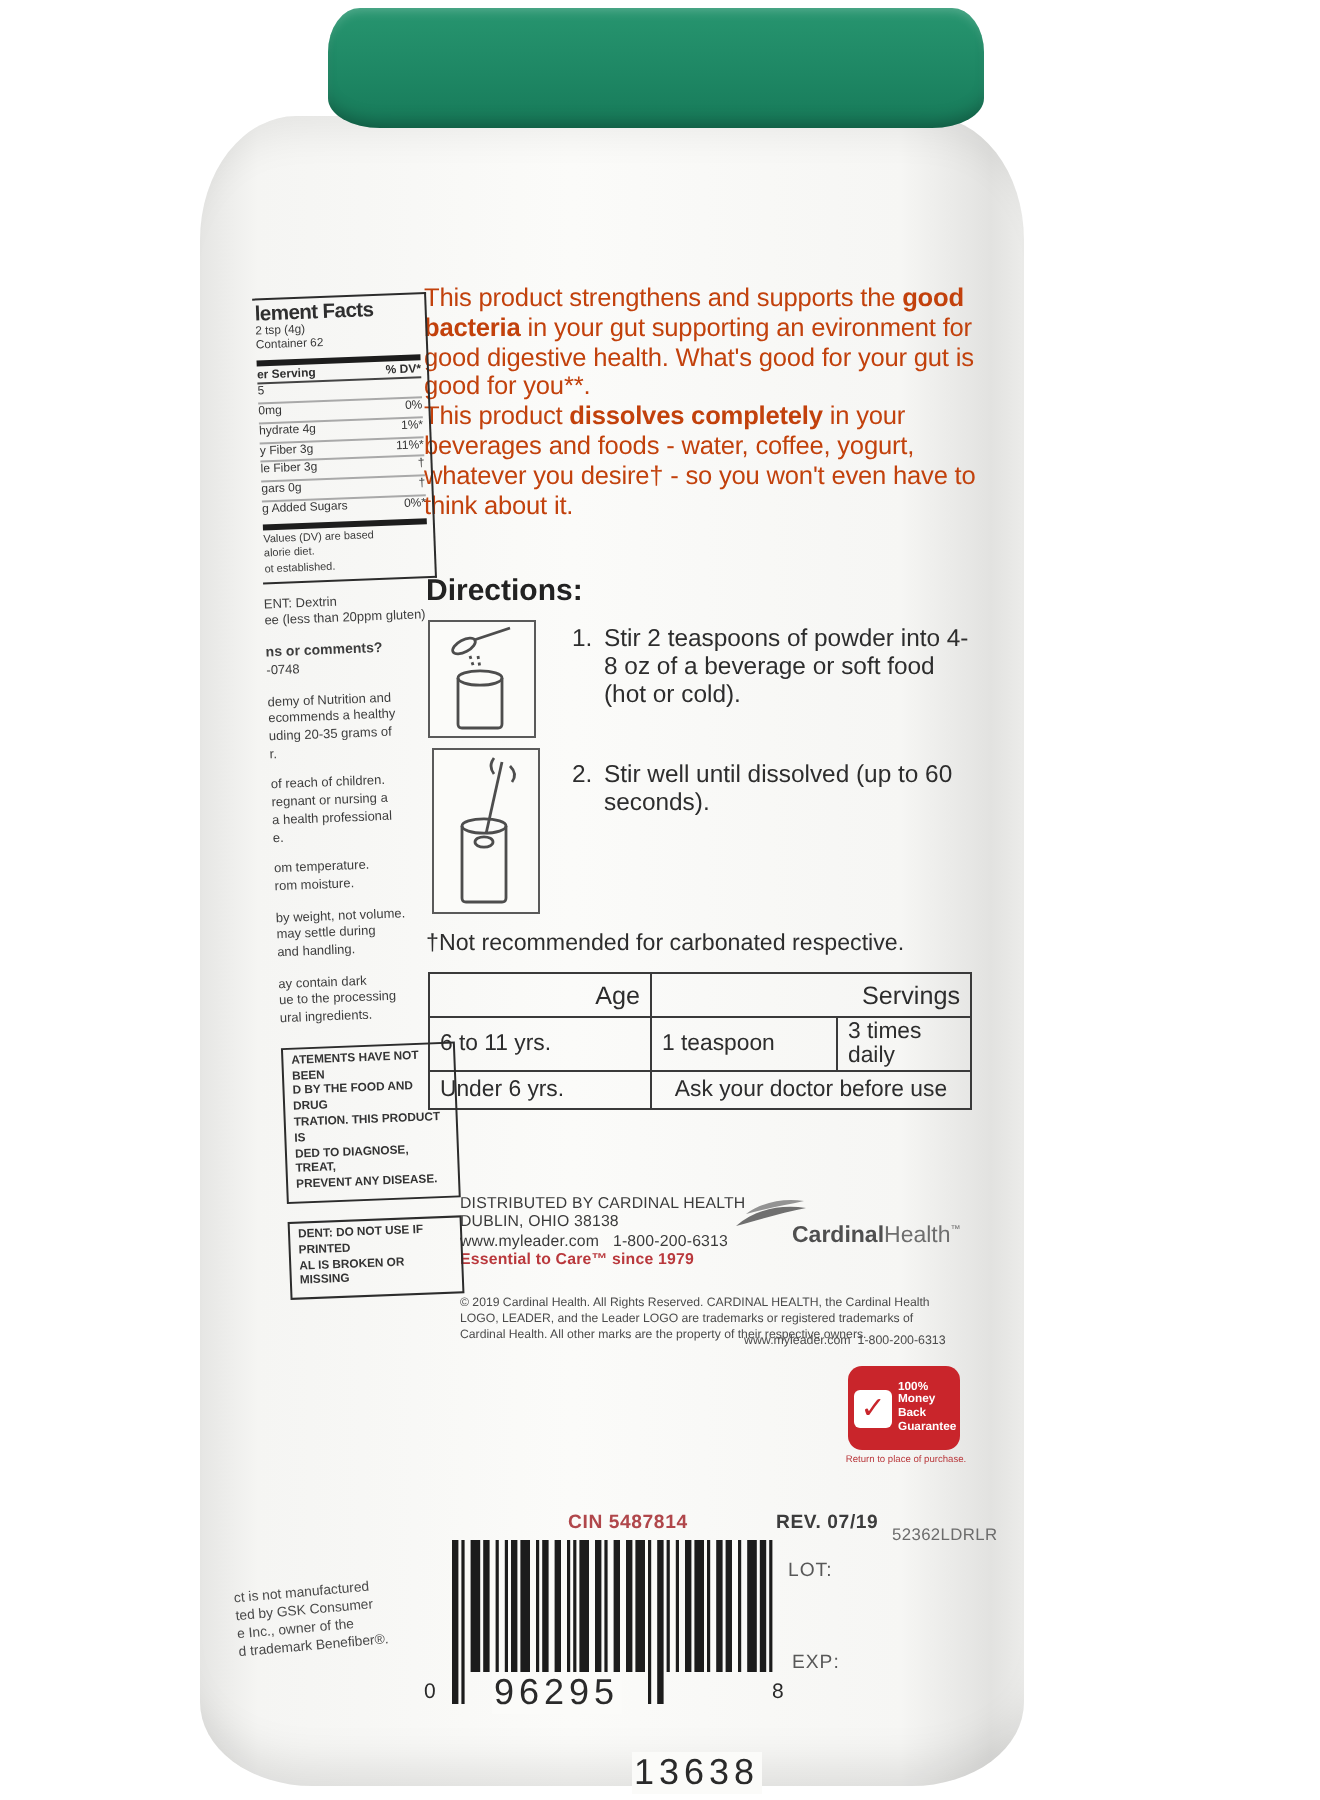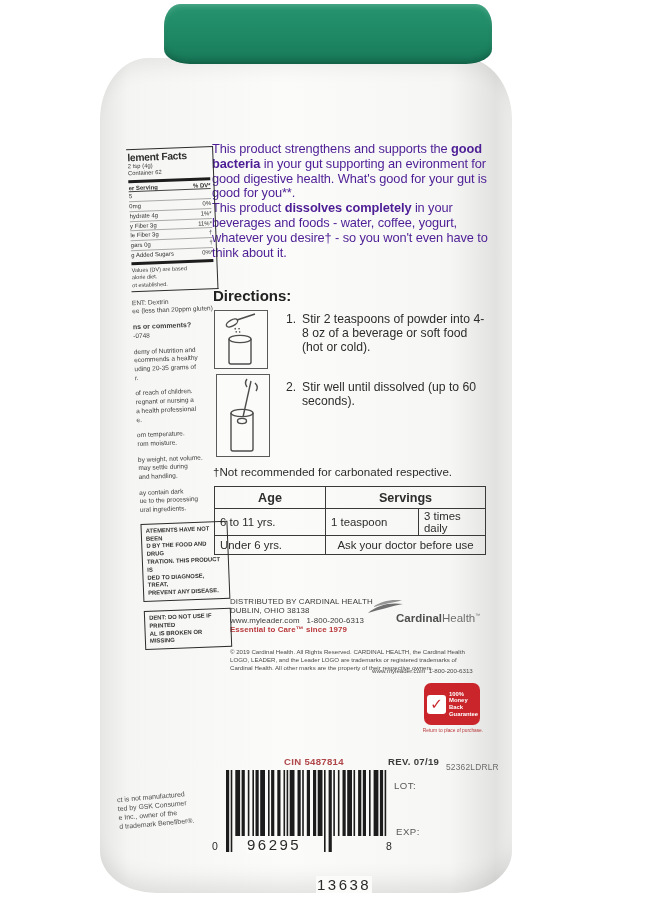--- a/index.html
+++ b/index.html
@@ -13,35 +13,35 @@
   .neck-shadow{position:absolute;left:176px;top:52px;width:304px;height:18px;background:#a4aba8;
     border-radius:50%;opacity:.75;}
   .cap{position:absolute;left:164px;top:4px;width:328px;height:60px;
     background:linear-gradient(180deg,#27956f 0%,#1e8764 55%,#177a59 100%);
     border-radius:16px 16px 26px 26px / 22px 22px 15px 15px;
     box-shadow:inset 0 -7px 9px -5px rgba(0,0,0,.30), inset 0 4px 6px -3px rgba(255,255,255,.25);}
   
   .abs{position:absolute;}
   .b{font-weight:bold;}
   
-  .intro{left:212px;top:142px;width:286px;font-size:12.8px;line-height:14.8px;color:#4c1d95;letter-spacing:-.1px;}
+  .intro{left:212px;top:142px;width:286px;font-size:12.8px;line-height:14.8px;color:#c2410c;letter-spacing:-.1px;}
   
   .dir-head{left:213px;top:287px;font-size:15px;font-weight:bold;color:#222;}
   .illus{border:1.3px solid #5a5a5a;background:#fbfbf9;}
   .illus1{left:214px;top:310px;width:52px;height:57px;}
   .illus2{left:216px;top:374px;width:52px;height:81px;}
   .step{display:flex;width:200px;font-size:12.2px;line-height:14.2px;color:#2d2d2d;}
   .step .num{width:16px;flex:none;}
   .step1{left:286px;top:312px;}
   .step2{left:286px;top:380px;}
   
   .carb-note{left:213px;top:465px;font-size:11.6px;color:#2d2d2d;}
   .dose{left:214px;top:486px;border-collapse:collapse;}
   .dose th,.dose td{border:1.6px solid #3a3a3a;font-size:11.4px;color:#2d2d2d;padding:1px 5px;height:16px;}
-  .dose th{font-size:12.6px;font-weight:bold;text-align:center;height:19px;}
+  .dose th{font-size:12.6px;font-weight:normal;text-align:right;height:19px;}
   .c-age{width:100px;} .c-s1{width:82px;} .c-s2{width:56px;}
   
   .dist{left:230px;top:597px;font-size:7.9px;line-height:9.4px;color:#3b3b3b;letter-spacing:.1px;}
   .dist .tagline{color:#b9383c;font-weight:bold;}
   .logo{left:366px;top:598px;width:110px;height:30px;}
   .logo svg{position:absolute;left:0;top:0;}
   .logo .word{position:absolute;left:30px;top:14px;font-size:11.5px;color:#4f4f4f;white-space:nowrap;}
   .logo .word .lt{font-weight:normal;color:#6e6e6e;}
   .logo .tm{font-size:5px;vertical-align:super;color:#6e6e6e;}
   .legal{left:230px;top:648px;width:250px;font-size:6.1px;line-height:7.9px;color:#4a4a4a;}
@@ -54,21 +54,21 @@
   .mbg .txt{margin-left:3px;color:#fff;font-size:5.9px;line-height:6.6px;font-weight:bold;}
   .return-note{left:420px;top:728px;width:66px;font-size:4.8px;color:#b9383c;text-align:center;}
   
   .cin{left:284px;top:756px;font-size:9.6px;font-weight:bold;color:#b0474b;letter-spacing:.3px;text-align:center;}
   .rev{left:388px;top:756px;font-size:9.6px;font-weight:bold;color:#3c3c3c;letter-spacing:.3px;}
   .item{left:446px;top:762px;font-size:8.4px;color:#6c6c6c;letter-spacing:.2px;}
   .lot{left:394px;top:780px;font-size:9.6px;color:#585858;letter-spacing:.5px;}
   .exp{left:396px;top:826px;font-size:9.6px;color:#585858;letter-spacing:.5px;}
   
   .upc{left:222px;top:770px;width:172px;height:92px;}
-  .upc .digits{position:absolute;font-size:15px;color:#2a2a2a;letter-spacing:2.5px;background:#fbfbf9;padding:0 1px;}
+  .upc .digits{position:absolute;font-size:18px;color:#2a2a2a;letter-spacing:2.5px;background:#fbfbf9;padding:0 1px;}
   .upc .g1{left:24px;top:66px;} .upc .g2{left:94px;top:66px;margin-top:40px;}
   .upc .d0{position:absolute;left:-10px;top:70px;font-size:10.5px;color:#2a2a2a;}
   .upc .d1{position:absolute;left:164px;top:70px;font-size:10.5px;color:#2a2a2a;}
   
   .facts-strip{left:126px;top:146px;width:87px;transform:rotate(-2.2deg);transform-origin:top right;}
   .facts-box{border:1.6px solid #2c2c2c;border-left:none;padding:2px 3px 2px 1px;color:#2f2f2f;}
   .facts-title{font-size:10.3px;font-weight:bold;letter-spacing:-.3px;}
   .facts-sub{font-size:5.9px;line-height:7.4px;color:#3a3a3a;}
   .hbar{height:3.4px;background:#1d1d1d;margin:2px 0;}
   .kv{display:flex;justify-content:space-between;}

